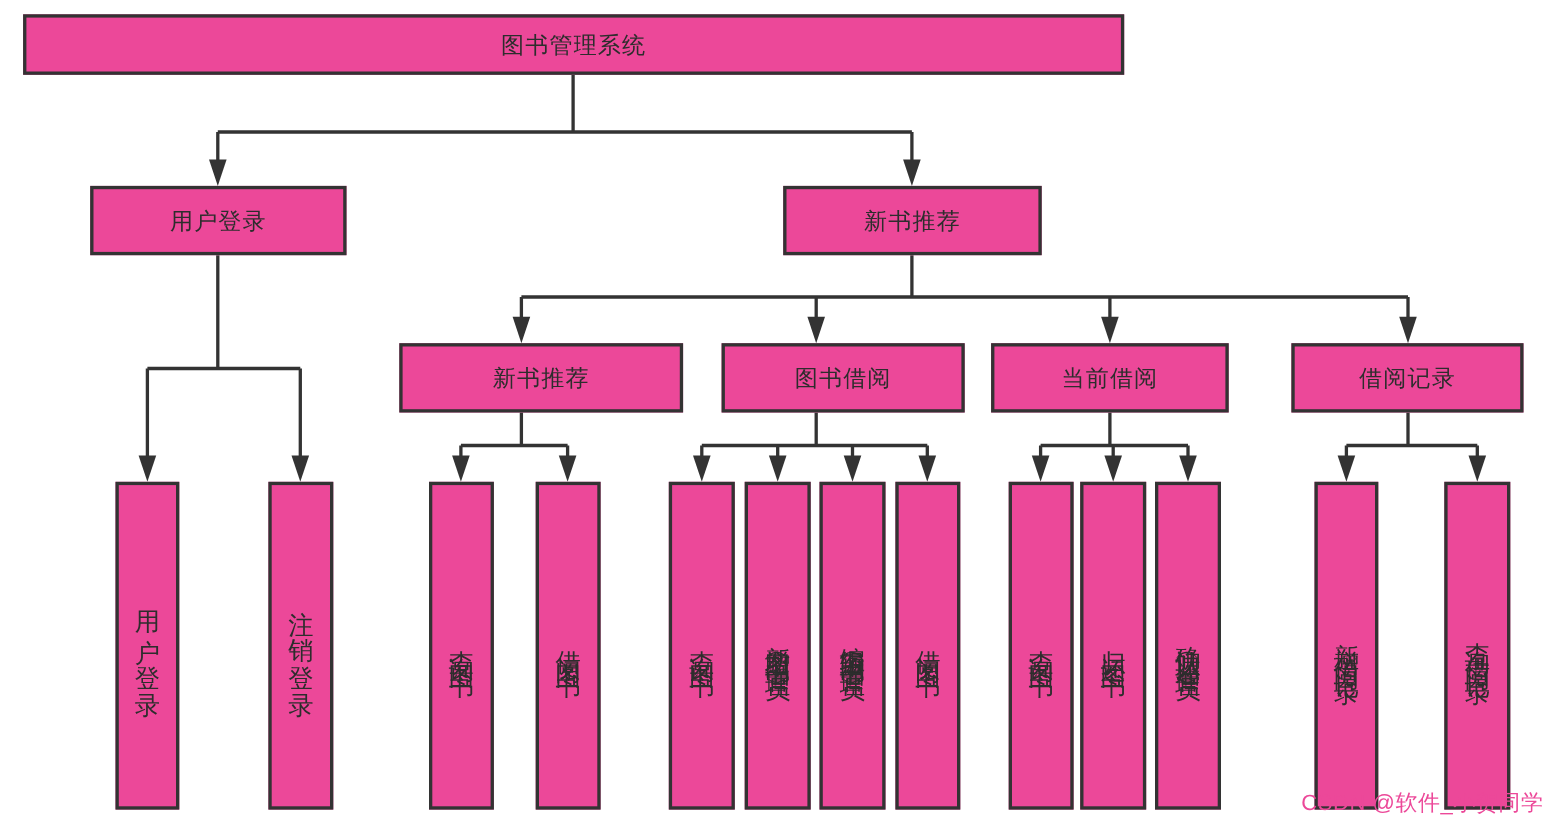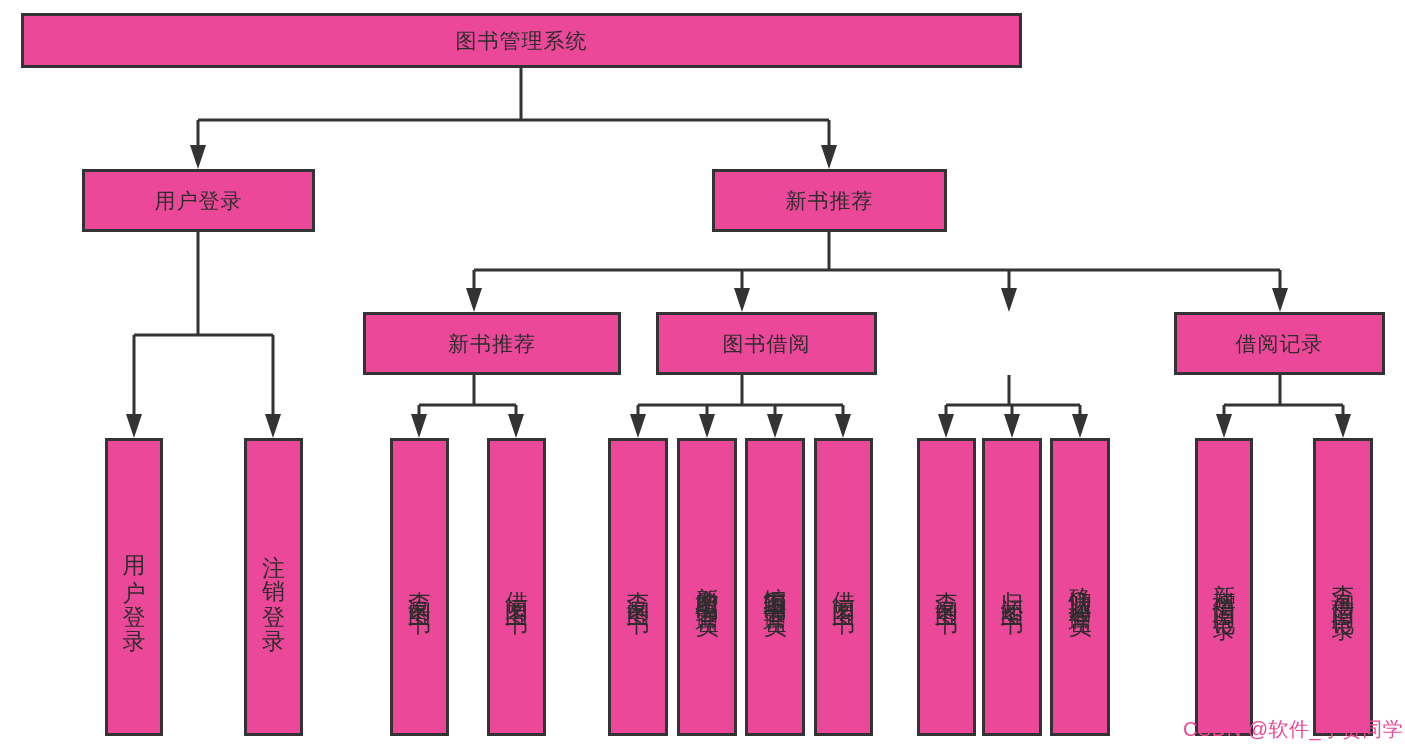--- a/index.html
+++ b/index.html
@@ -77,20 +77,21 @@
     </g>
   </svg>
 
   <div class="node hnode" style="left:21px; top:13px; width:1001px; height:55px;">图书管理系统</div>
 
   <div class="node hnode" style="left:82px; top:169px; width:233px; height:63px;">用户登录</div>
   <div class="node hnode" style="left:712px; top:169px; width:235px; height:63px;">新书推荐</div>
 
   <div class="node hnode" style="left:363px; top:312px; width:258px; height:63px;">新书推荐</div>
   <div class="node hnode" style="left:632px; top:312px; width:221px; height:63px;margin-left:24px;">图书借阅</div>
+  <div class="node hnode" style="left:901px; top:312px; width:216px; height:63px;">当前借阅</div>
   <div class="node hnode" style="left:1174px; top:312px; width:211px; height:63px;">借阅记录</div>
 
   <div class="node vnode vs-wide" style="left:105px; top:438px; width:58px; height:298px;">
     <span>用户登录</span>
   </div>
   <div class="node vnode vs-wide" style="left:244px; top:438px; width:59px; height:298px;">
     <span>注销登录</span>
   </div>
 
   <div class="node vnode vs" style="left:390px; top:438px; width:59px; height:298px;">

